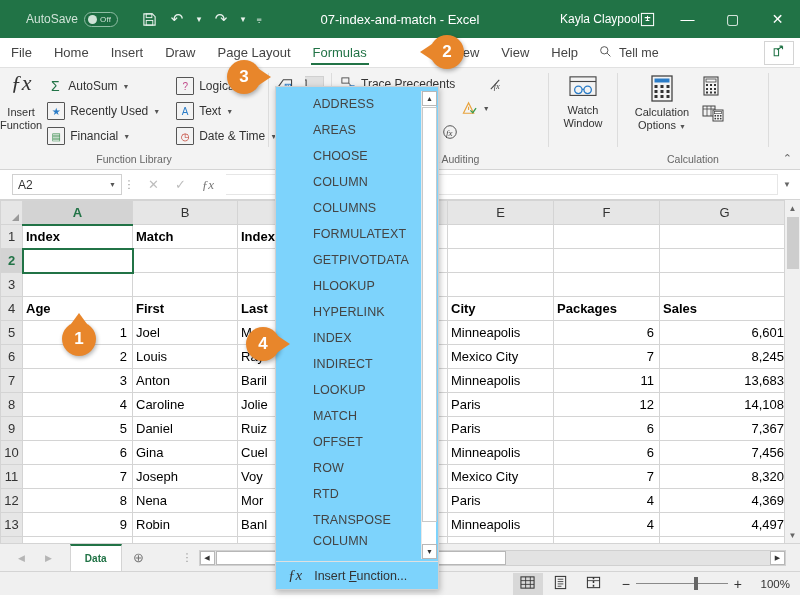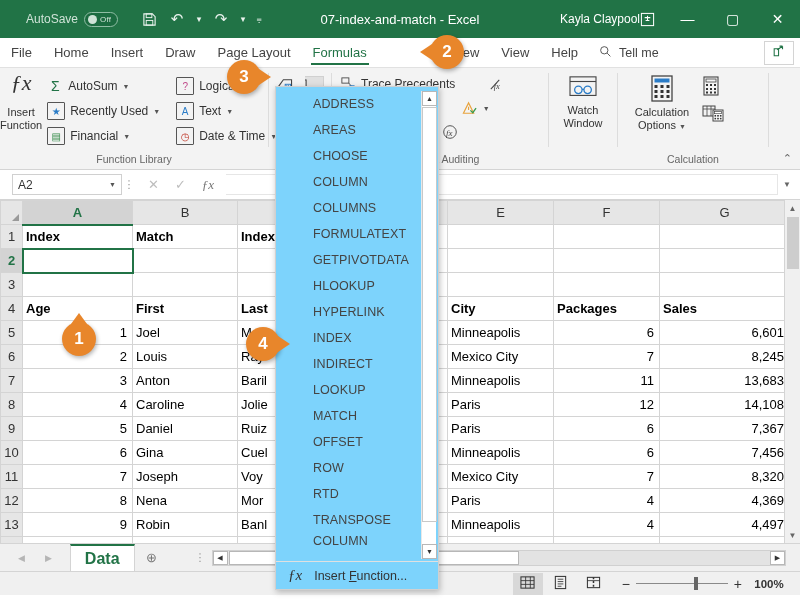--- a/index.html
+++ b/index.html
@@ -149,21 +149,21 @@
   .vthumb { position:absolute; top:17px; left:2px; width:12px; height:52px; background:#cdcdcd; }
 
   
   .sheetbar {
     height: 28px; background:#f0f0f0; display:flex; align-items:center;
     border-top: 1px solid #d4d4d4;
   }
   .navarrows { display:flex; gap: 20px; padding: 0 18px; color:#b5b5b5; font-size: 9px; }
   .sheettab {
     height: 27px; padding: 0 14px; background:#fff; display:flex; align-items:center;
-    font-size: 16px; font-weight:bold; color:#217346; border-top: 2px solid #217346;
+    font-size: 10px; font-weight:bold; color:#217346; border-top: 2px solid #217346;
     border-left:1px solid #d4d4d4; border-right:1px solid #d4d4d4;
   }
   .addsheet { width: 34px; display:flex; align-items:center; justify-content:center; color:#777; font-size: 13px;}
   .hdots { margin-left: 26px; color:#999; font-size: 11px; letter-spacing: 0; }
   .hscroll {
     flex:1; height: 16px; margin: 0 14px 0 6px; background:#e3e3e3; display:flex; align-items:center;
     border: 1px solid #d0d0d0; position: relative;
   }
   .hsb-left, .hsb-right {
     width: 15px; height: 14px; background:#fff; border:1px solid #b7b7b7; display:flex;
@@ -176,21 +176,21 @@
     height: 24px; background:#f0f0f0; display:flex; align-items:center;
     border-top: 1px solid #d4d4d4; font-size: 11.5px; color:#333;
   }
   .status-ready { padding-left: 12px; margin-top: 48px; }
   .status-right { margin-left:auto; display:flex; align-items:center; gap: 3px; padding-right: 10px;}
   .viewbtn { width: 30px; height: 22px; display:flex; align-items:center; justify-content:center; }
   .viewbtn.active { background:#d8d8d8; }
   .zoomctl { display:flex; align-items:center; gap: 6px; margin-left: 10px; }
   .zoomtrack { width: 92px; height:1px; background:#8a8a8a; position:relative; }
   .zoomthumb { position:absolute; left: 58px; top:-6px; width:4px; height:13px; background:#666;}
-  .zoompct { width: 42px; text-align:center;font-weight:bold; }
+  .zoompct { width: 42px; text-align:right; }
 
   
   .dropdown {
     position:absolute; left: 275px; top: 86px; width: 164px; background:#7dd3fc;
     border: 1px solid #d0d0d0; box-shadow: 1px 2px 6px rgba(0,0,0,.25); z-index: 40;
     padding-top: 4px;
   }
   .dd-list { position:relative; height: 470px; }
   .dd-item {
     height: 26px; display:flex; align-items:center; padding-left: 37px;

